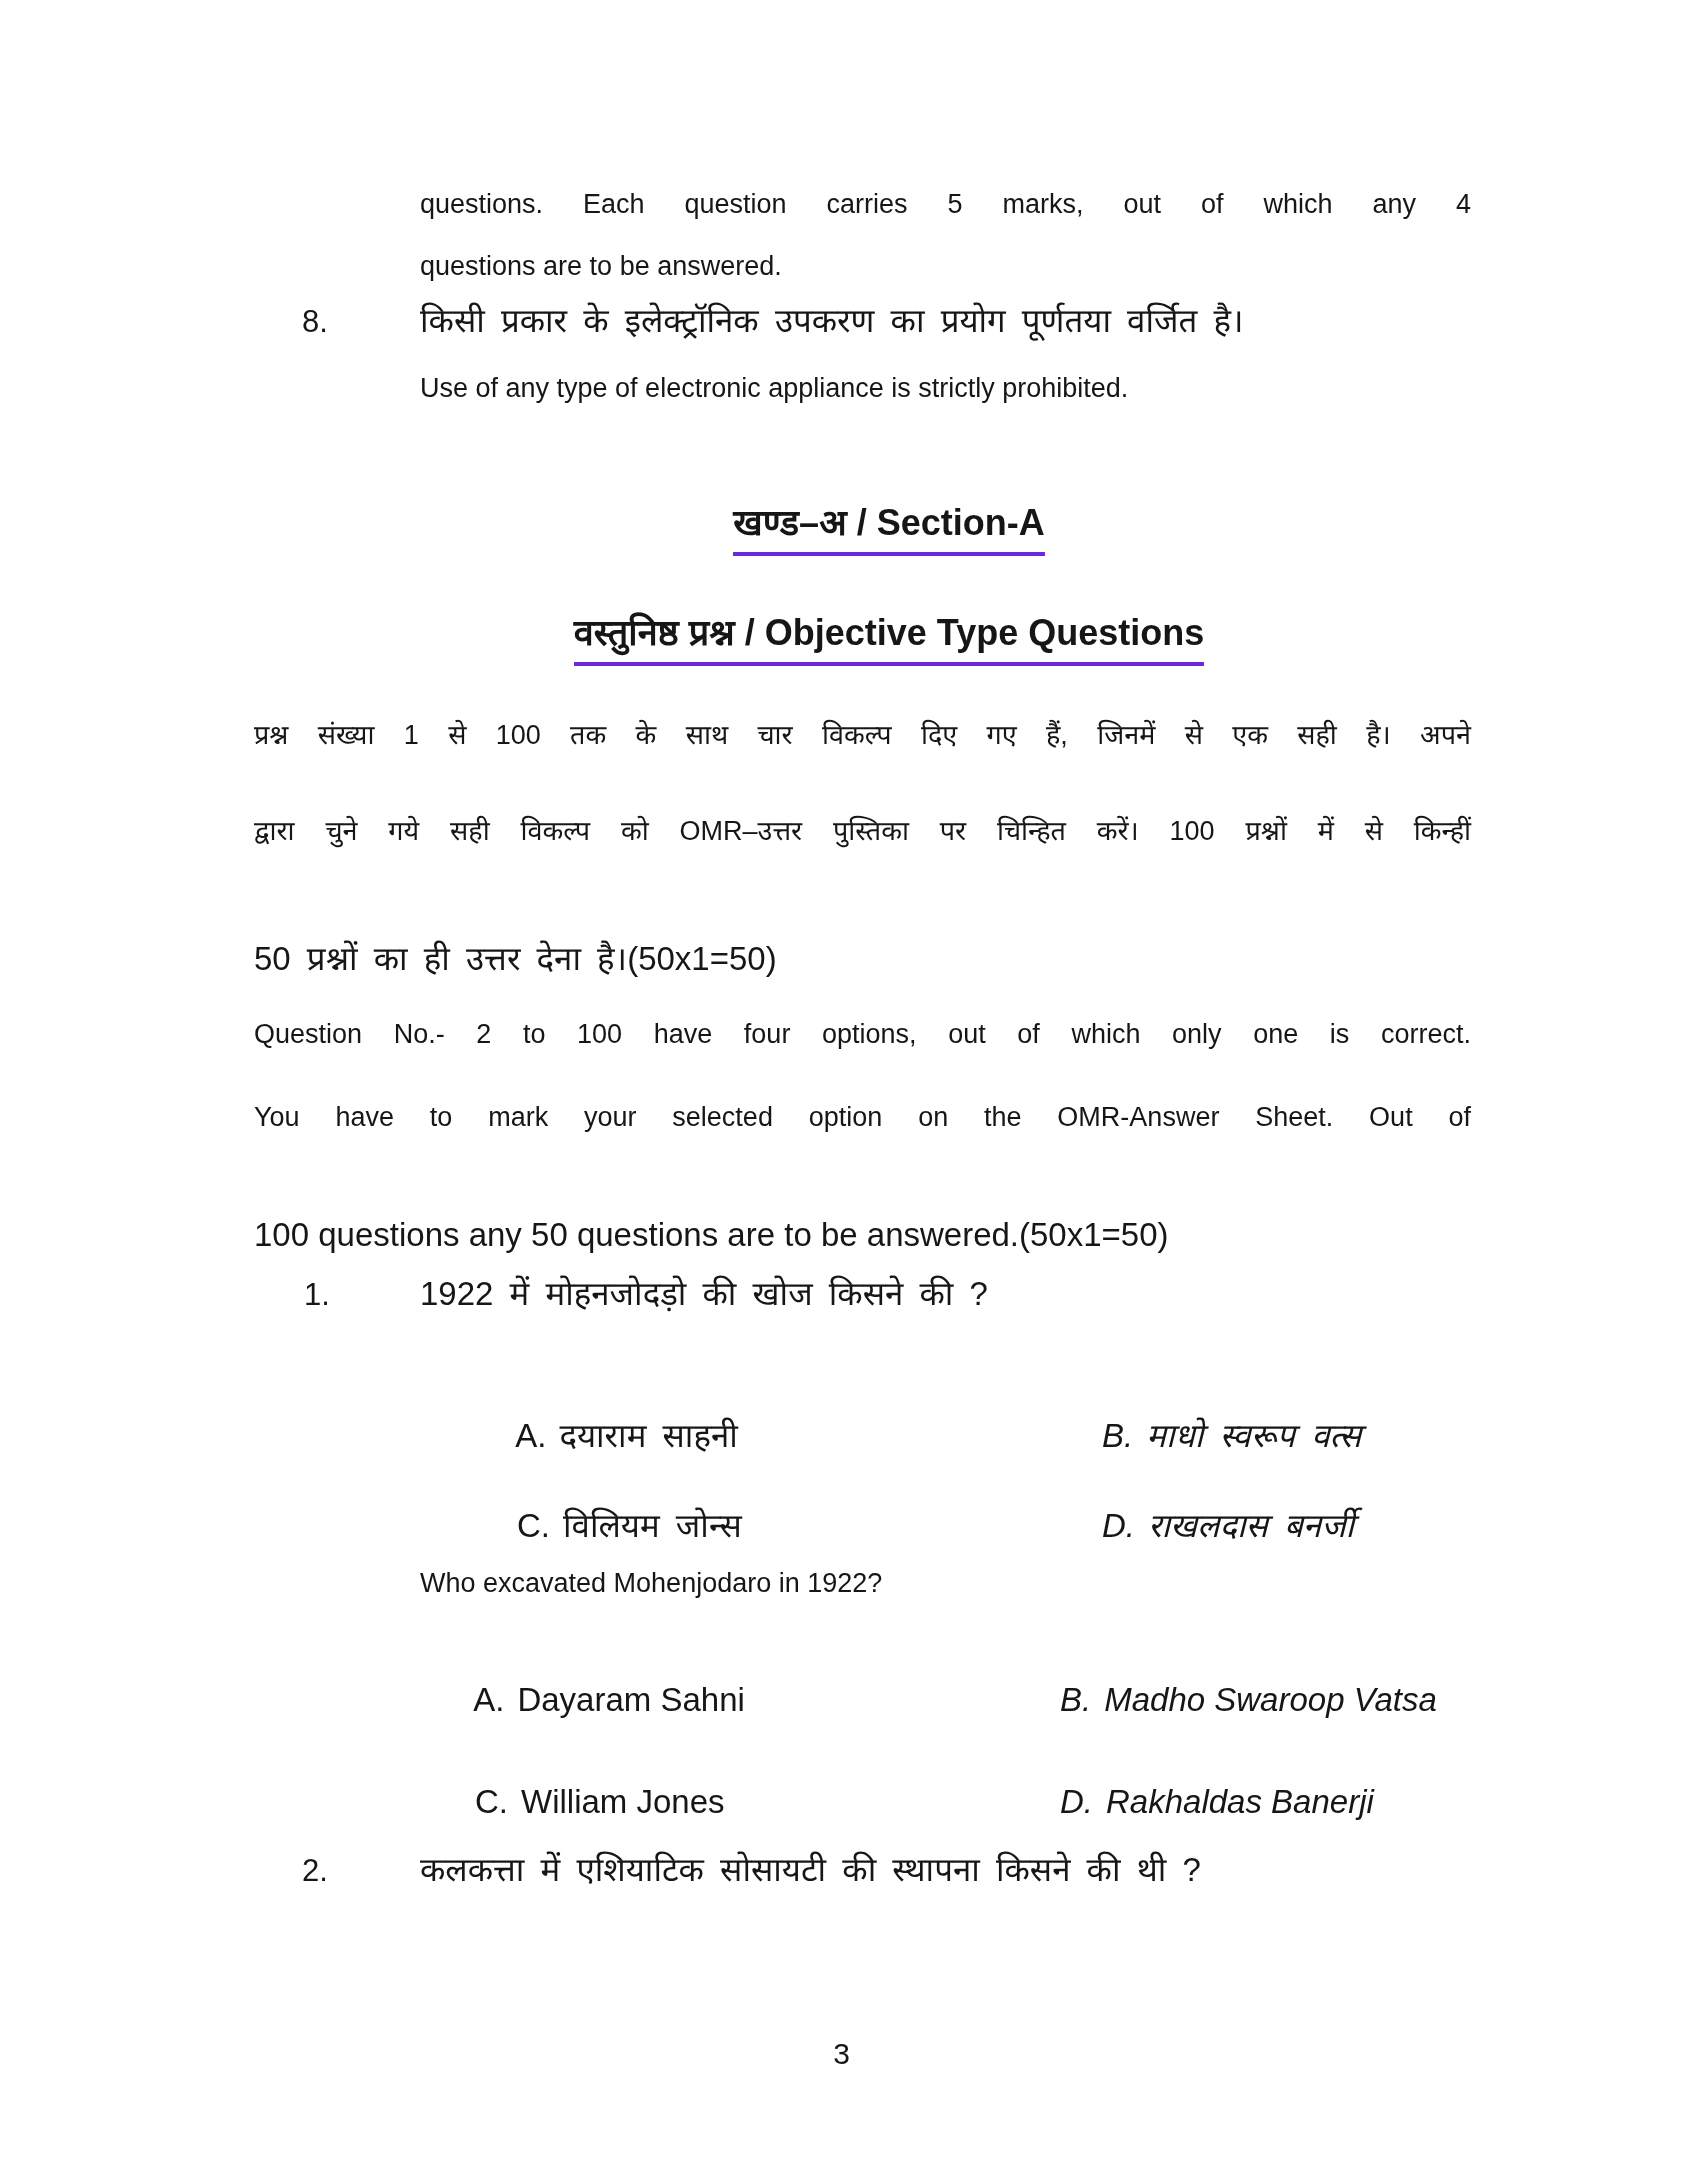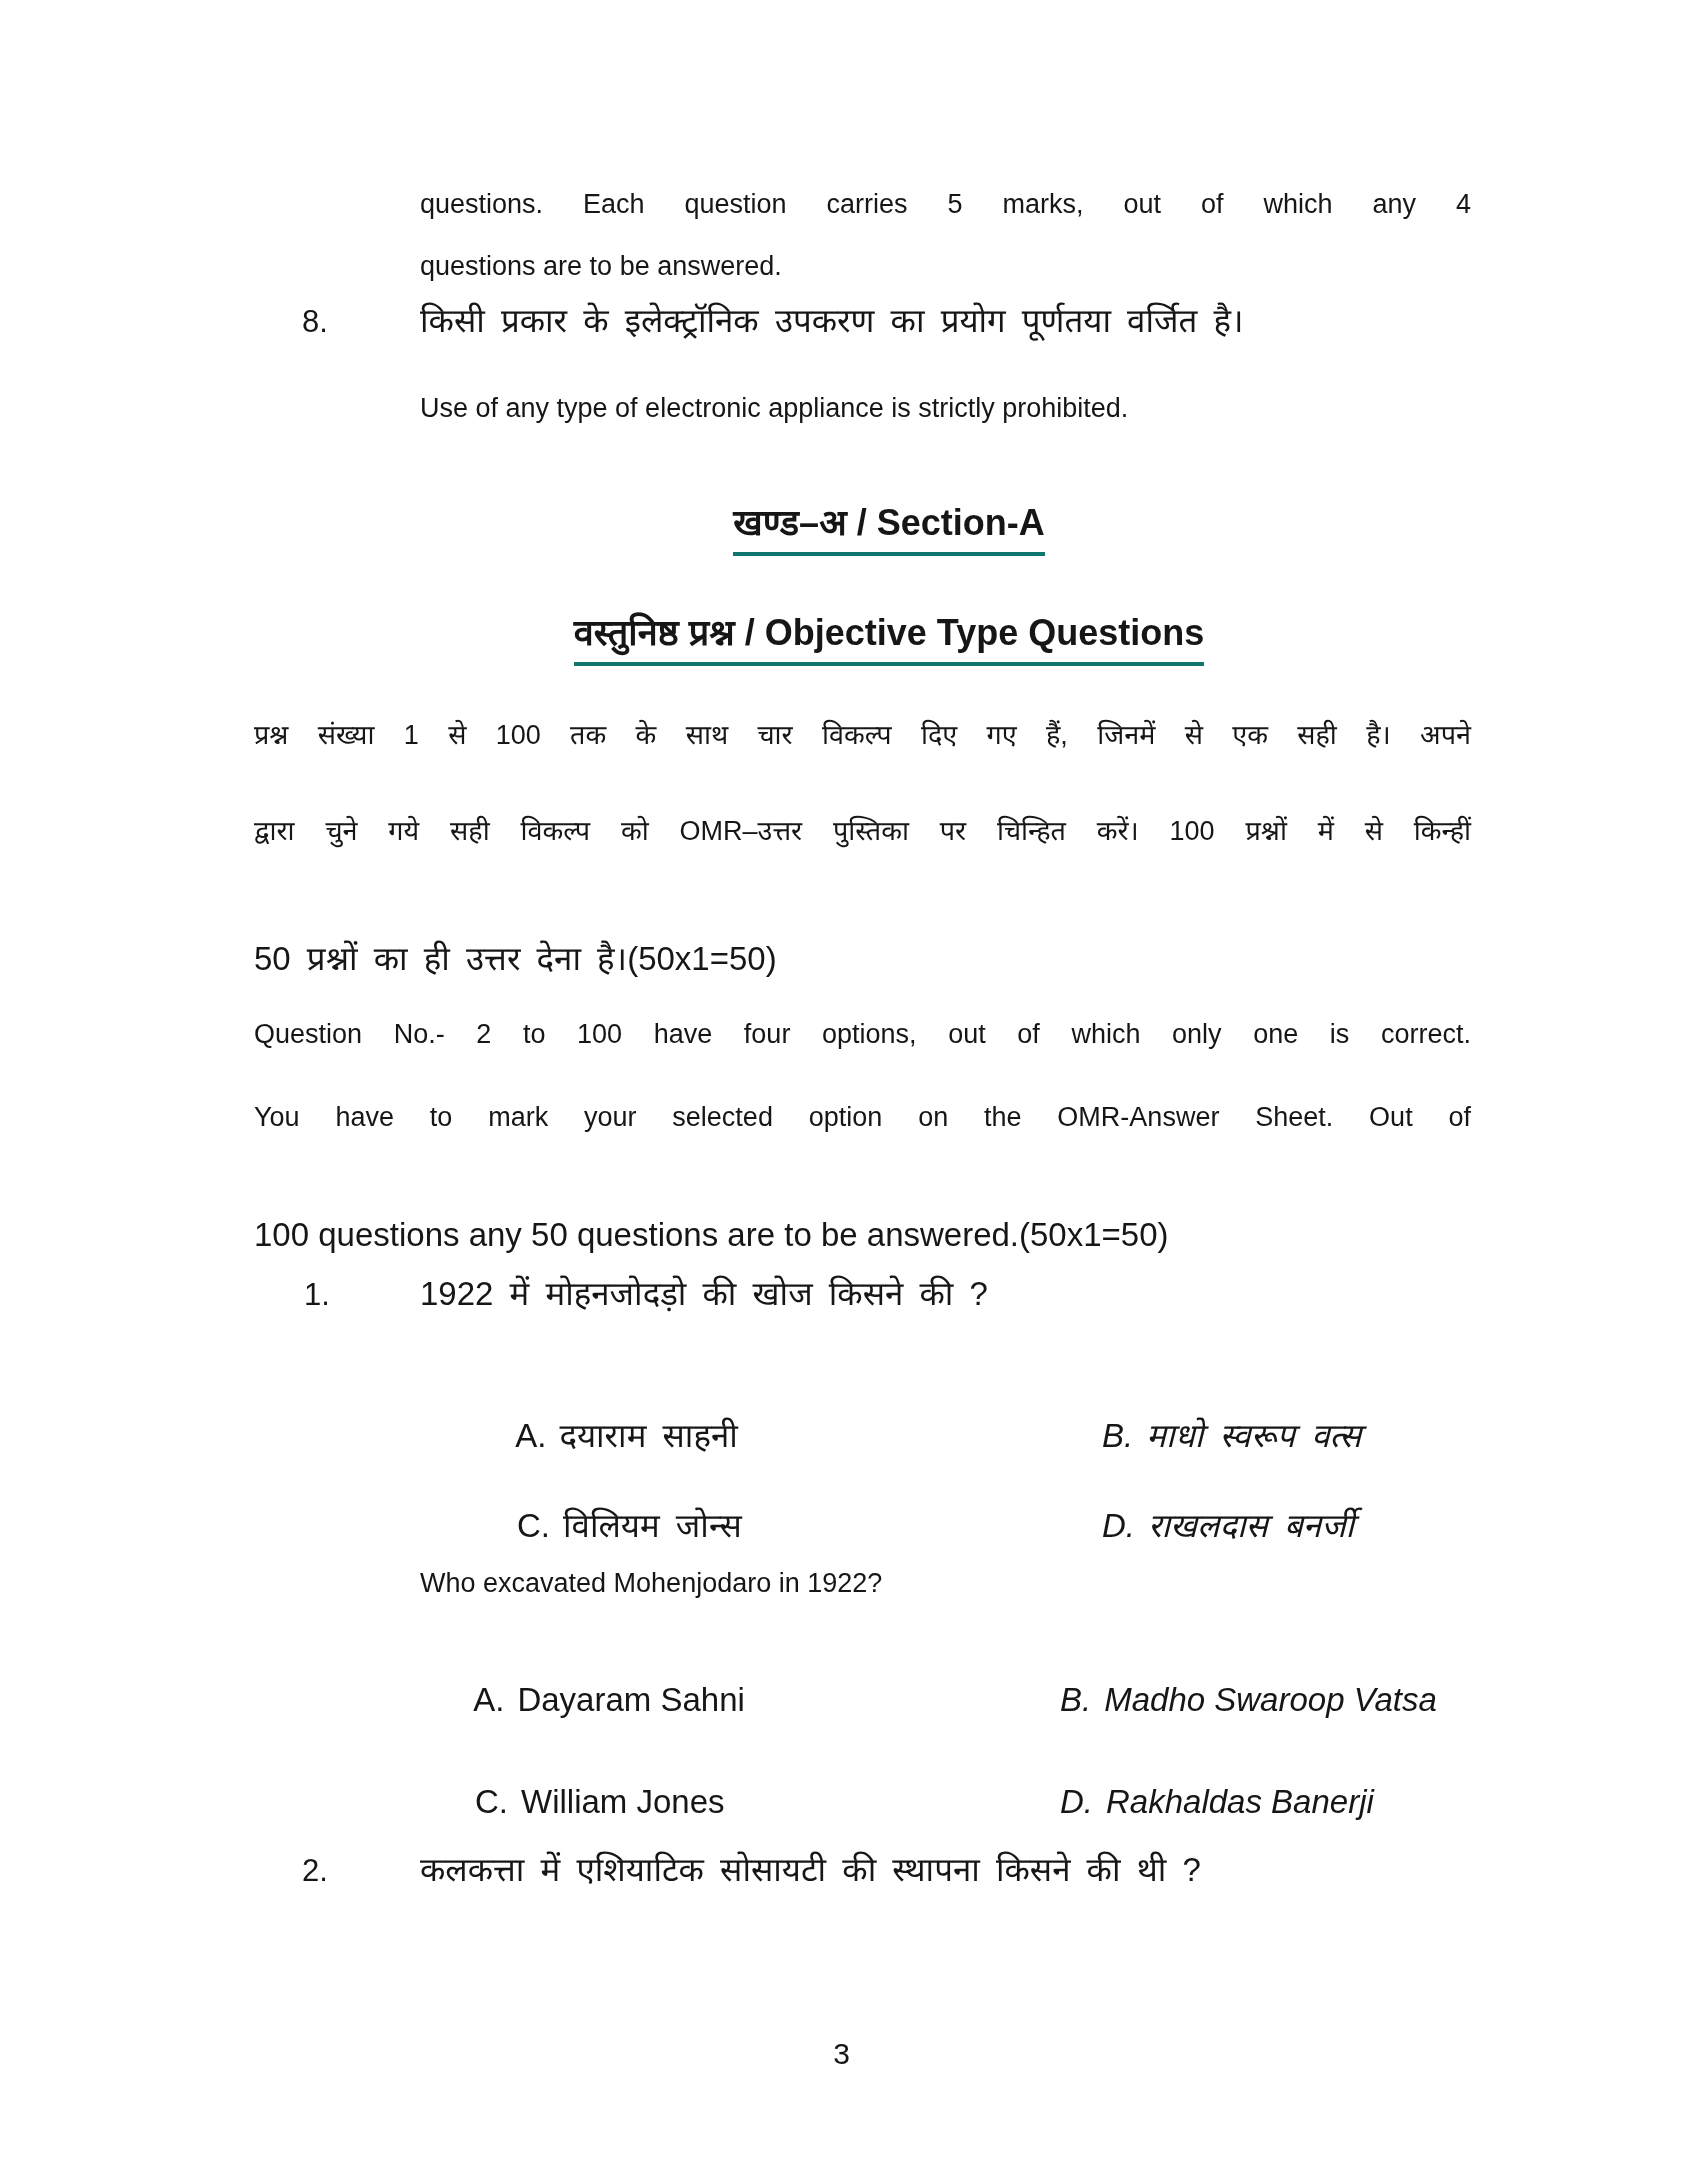--- a/index.html
+++ b/index.html
@@ -42,21 +42,21 @@
     position:absolute;
     left:280px;
     width:1218px;
     text-align:center;
     font-size:36px;
     font-weight:bold;
     line-height:1.3;
   }
   .underlined{
     display:inline-block;
-    border-bottom:4px solid #0f766e;
+    border-bottom:4px solid #6d28d9;
     padding-bottom:5px;
   }
   .optrow{
     position:absolute;
     left:420px;
     width:1051px;
     font-size:33px;
     line-height:1.25;
     white-space:pre;
   }
@@ -78,21 +78,21 @@
 <div class="page">
 
   <div class="line just" style="top:188px;left:420px;width:1051px;">questions. Each question carries 5 marks, out of which any 4</div>
   <div class="line" style="top:250px;left:420px;">questions are to be answered.</div>
 
   <div class="row" style="top:300px;left:302px;width:1169px;">
     <span class="numcol">8.</span>
     <span class="hi">किसी प्रकार के इलेक्ट्रॉनिक उपकरण का प्रयोग पूर्णतया वर्जित है।</span>
   </div>
 
-  <div class="line" style="top:392px;left:420px;">Use of any type of electronic appliance is strictly prohibited.</div>
+  <div class="line" style="top:372px;left:420px;">Use of any type of electronic appliance is strictly prohibited.</div>
 
   <div class="heading" style="top:500px;">
     <span class="underlined">खण्ड–अ / Section-A</span>
   </div>
 
   <div class="heading" style="top:610px;">
     <span class="underlined">वस्तुनिष्ठ प्रश्न / Objective Type Questions</span>
   </div>
 
   <div class="line just hi" style="top:719px;left:254px;width:1217px;">प्रश्न संख्या 1 से 100 तक के साथ चार विकल्प दिए गए हैं, जिनमें से एक सही है। अपने</div>

